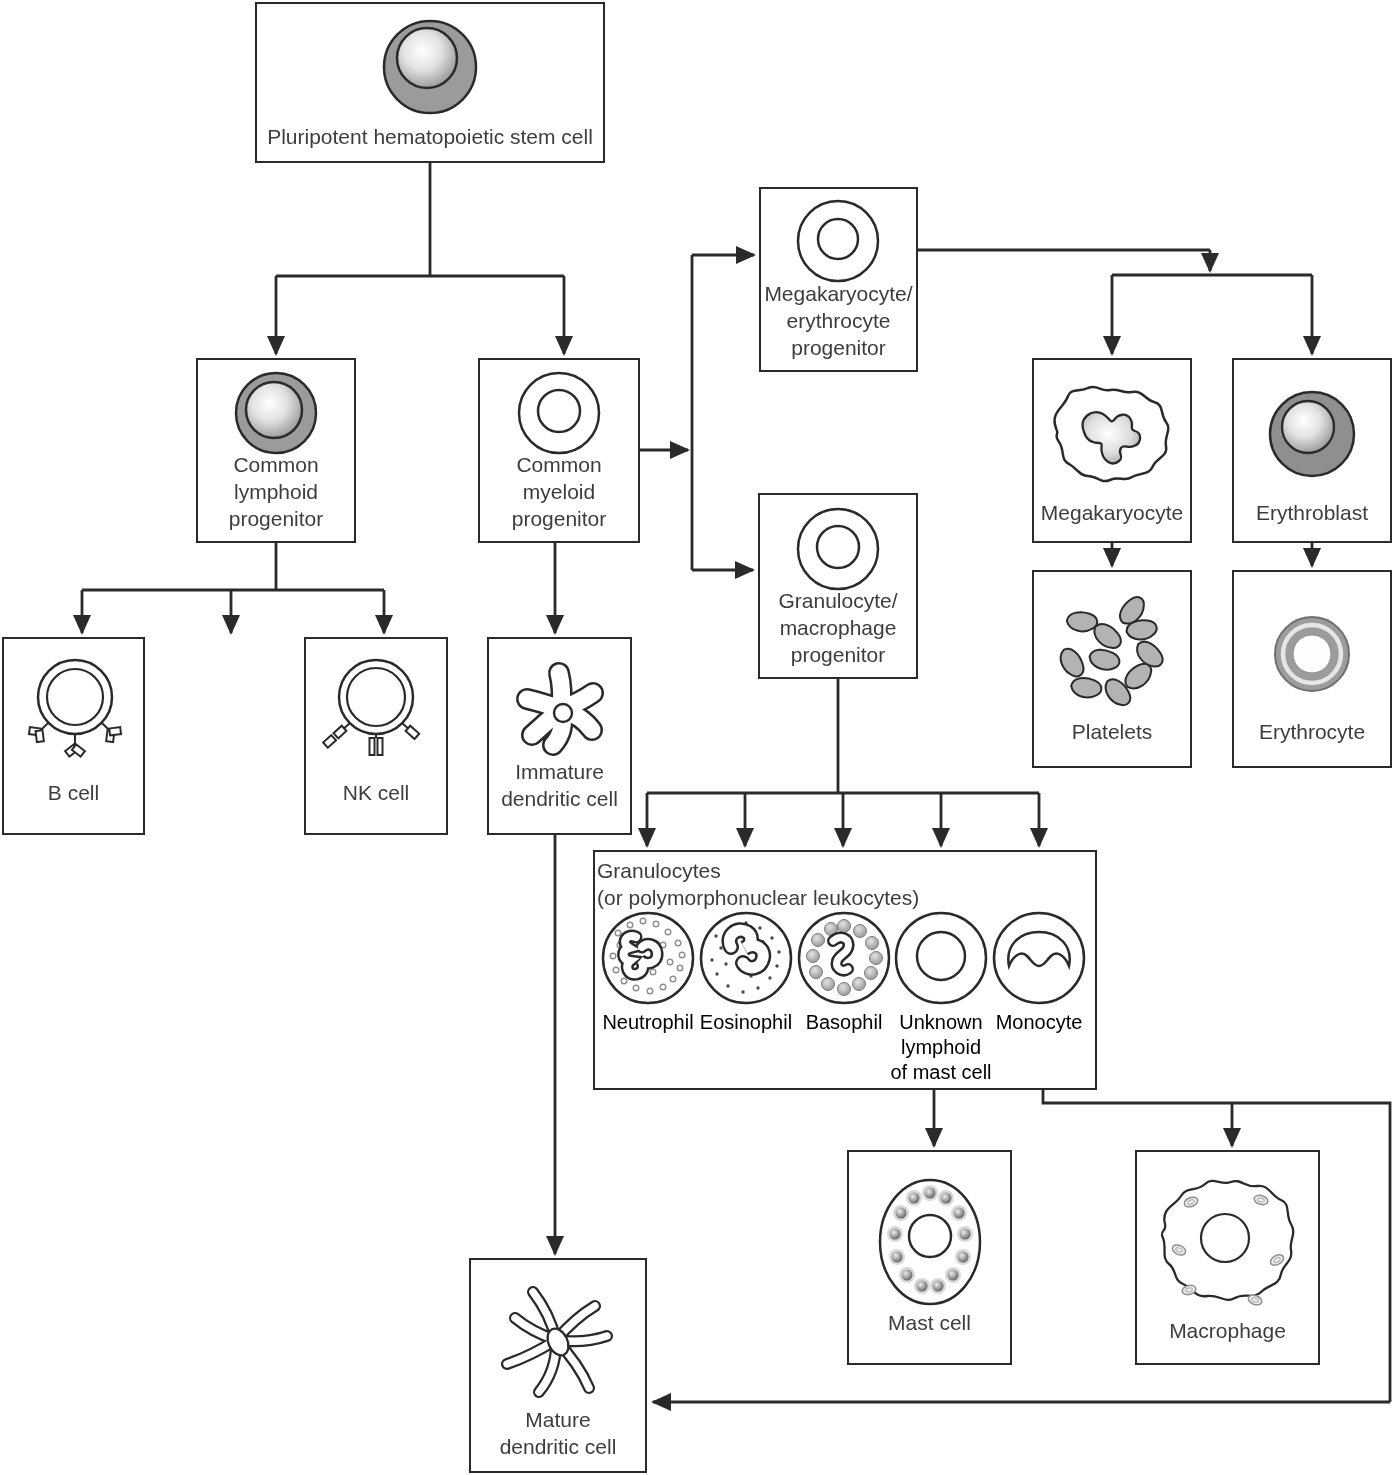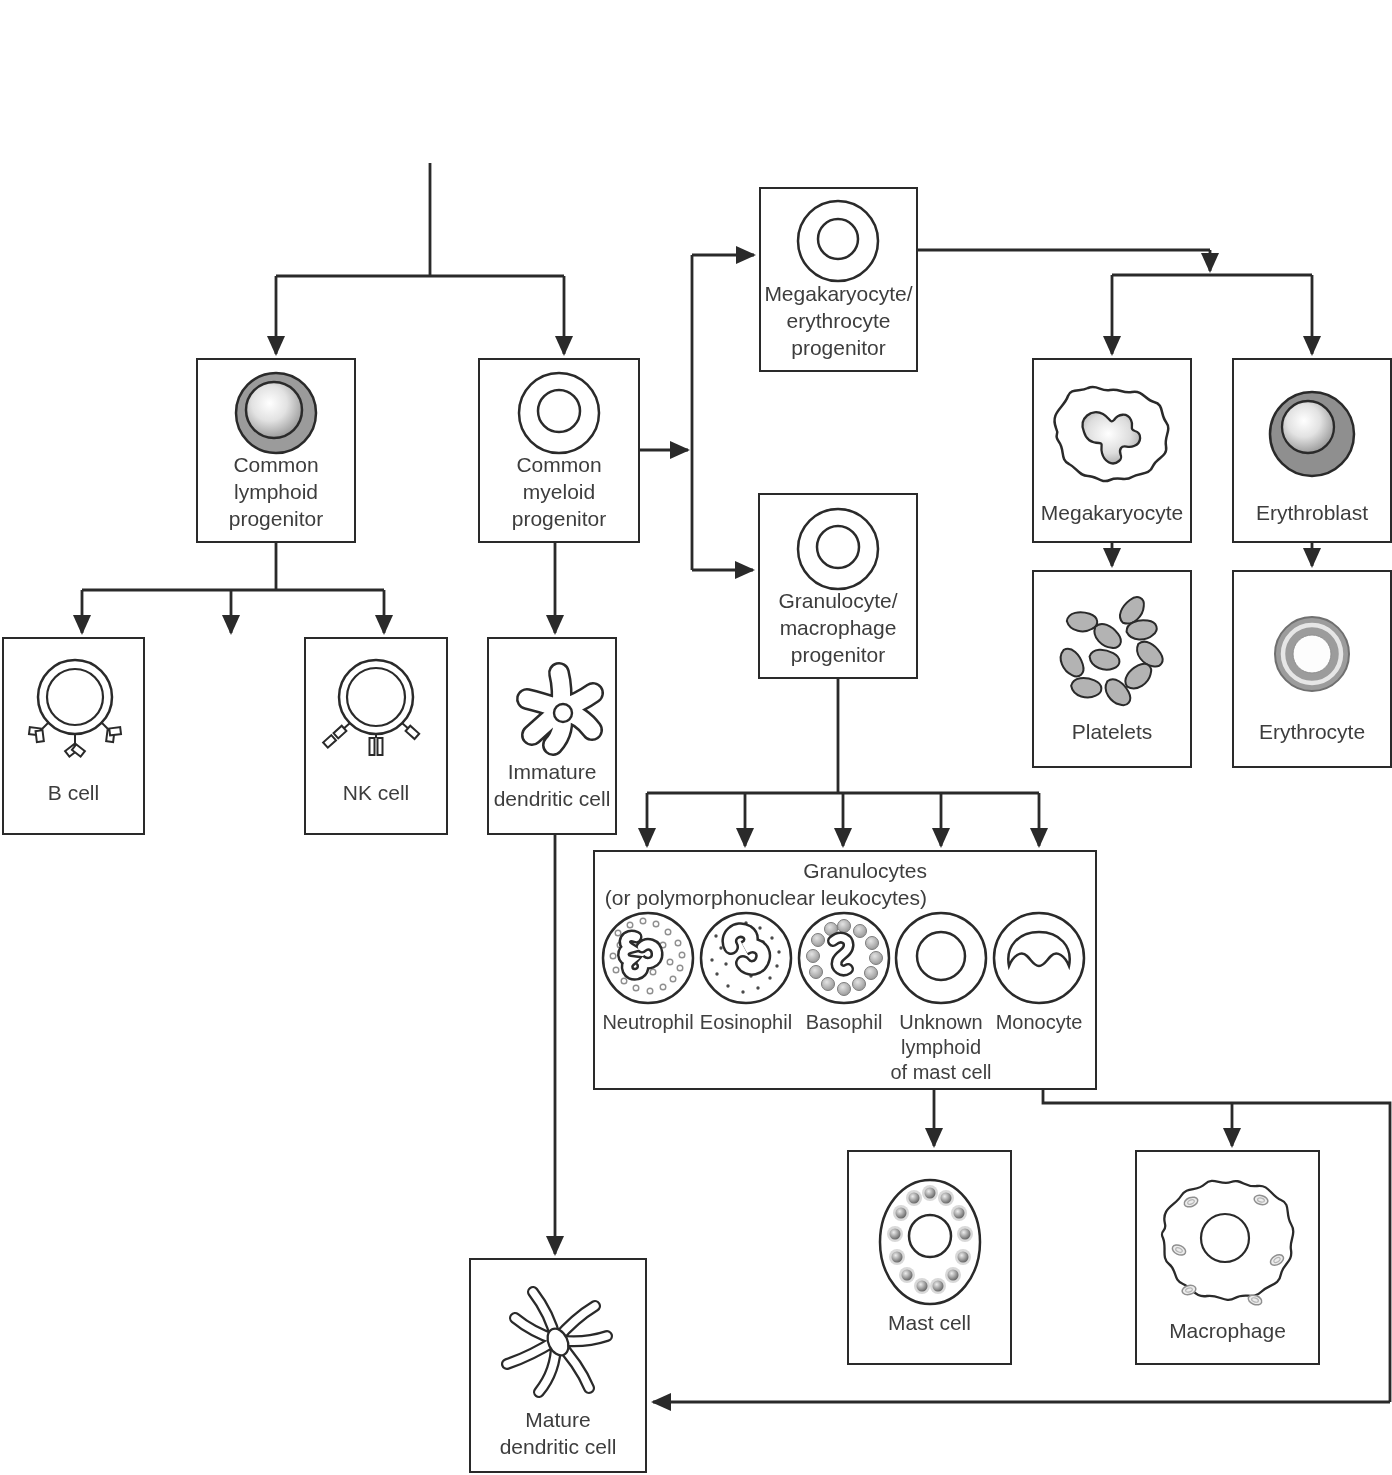--- a/index.html
+++ b/index.html
@@ -10,22 +10,22 @@
   #connectors{position:absolute;left:0;top:0;z-index:0;}
   .box{
     position:absolute;background:#fff;border:2.5px solid #2a2a2a;
     box-sizing:border-box;z-index:1;
   }
   .art{position:absolute;left:0;top:0;}
   .lbl{
     position:absolute;left:0;right:0;text-align:center;
     font-size:21px;line-height:1.28;color:#3d3d3d;
   }
-  .gtitle{position:absolute;text-align:right;font-size:21px;line-height:1.28;color:#3d3d3d;}
-  .gcell-lbl{position:absolute;text-align:center;font-size:20px;line-height:1.25;color:#404040;}
+  .gtitle{position:absolute;text-align:left;font-size:21px;line-height:1.28;color:#3d3d3d;}
+  .gcell-lbl{position:absolute;text-align:center;font-size:20px;line-height:1.25;color:#000000;}
 </style>
 </head>
 <body>
 
 <div id="canvas">
 
   <svg id="connectors" width="1392" height="1475">
     <defs>
       <marker id="arr" markerUnits="userSpaceOnUse" markerWidth="22" markerHeight="20" refX="18" refY="9" orient="auto">
         <path d="M0,0 L20,9 L0,18 Z" fill="#2a2a2a"></path>
@@ -77,20 +77,27 @@
       <path d="M941,793 V846" marker-end="url(#arr)"></path>
       <path d="M1039,793 V846" marker-end="url(#arr)"></path>
       <path d="M934,1090 V1146" marker-end="url(#arr)"></path>
       <path d="M1043,1090 V1103 H1390 V1402"></path>
       <path d="M1232,1103 V1146" marker-end="url(#arr)"></path>
       <path d="M1390,1402 H653" marker-end="url(#arr)"></path>
       <path d="M555,835 V1254" marker-end="url(#arr)"></path>
     </g>
   </svg>
 
+  <div class="box" style="left:255px;top:2px;width:350px;height:161px">
+    <svg class="art" width="345" height="120">
+      <circle cx="173" cy="63" r="46" fill="#9b9b9b" stroke="#2a2a2a" stroke-width="2.5"></circle>
+      <circle cx="170" cy="54" r="30" fill="url(#gN)" stroke="#2a2a2a" stroke-width="2.5"></circle>
+    </svg>
+    <div class="lbl" style="bottom:10px">Pluripotent hematopoietic stem cell</div>
+  </div>
 
   <div class="box" style="left:196px;top:358px;width:160px;height:185px">
     <svg class="art" width="155" height="100">
       <circle cx="78" cy="53" r="40" fill="#9b9b9b" stroke="#2a2a2a" stroke-width="2.5"></circle>
       <circle cx="76" cy="50" r="28" fill="url(#gN)" stroke="#2a2a2a" stroke-width="2.5"></circle>
     </svg>
     <div class="lbl" style="bottom:8px">
       <div>Common</div>
       <div>lymphoid</div>
       <div>progenitor</div>
@@ -152,21 +159,21 @@
         </g>
         <g transform="translate(96,84) rotate(-48)">
           <line x1="0" y1="0" x2="0" y2="8"></line>
           <rect x="-3.5" y="8" width="7" height="12"></rect>
         </g>
       </g>
     </svg>
     <div class="lbl" style="bottom:26px">NK cell</div>
   </div>
 
-  <div class="box" style="left:487px;top:637px;width:130px;height:198px">
+  <div class="box" style="left:487px;top:637px;width:145px;height:198px">
     <svg class="art" width="140" height="135">
       <g fill="none" stroke-linecap="round">
         <path d="M72,70 Q74,50 70,34 M72,70 Q90,64 104,54 M72,70 Q93,77 103,91 M72,70 Q77,92 64,106 M72,70 Q53,87 43,96 M72,70 Q51,63 38,60" stroke="#2a2a2a" stroke-width="22"></path>
         <path d="M72,70 Q74,50 70,34 M72,70 Q90,64 104,54 M72,70 Q93,77 103,91 M72,70 Q77,92 64,106 M72,70 Q53,87 43,96 M72,70 Q51,63 38,60" stroke="#ffffff" stroke-width="17"></path>
       </g>
       <circle cx="74" cy="74" r="9" fill="#ffffff" stroke="#2a2a2a" stroke-width="2.4"></circle>
     </svg>
     <div class="lbl" style="bottom:20px">
       <div>Immature</div>
       <div>dendritic cell</div>

